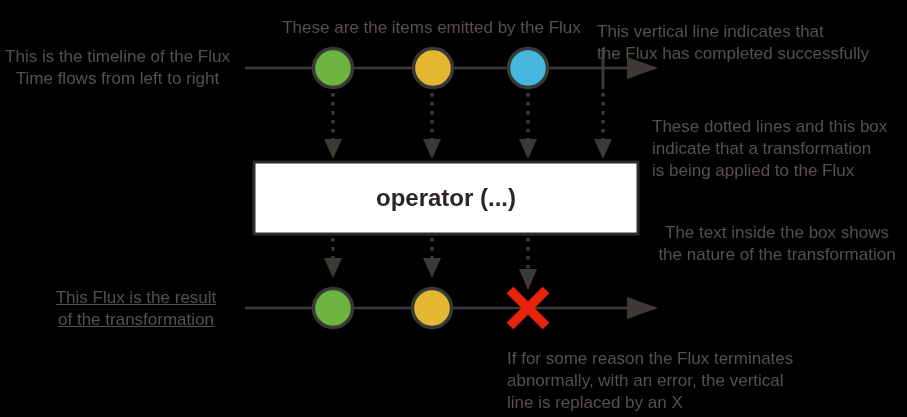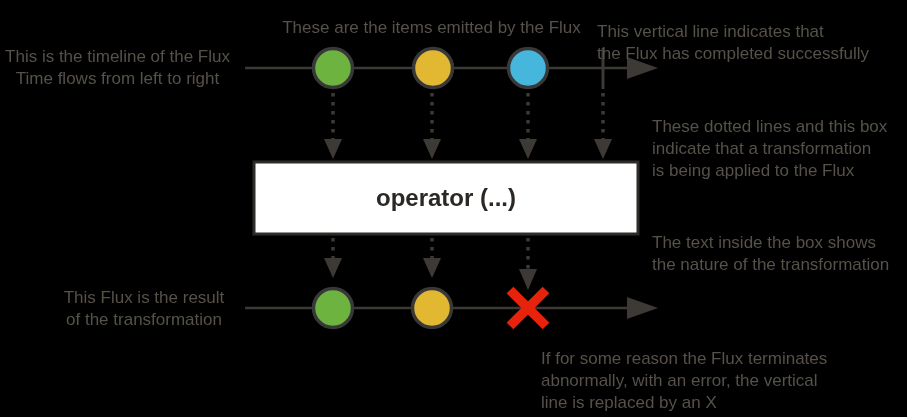--- a/index.html
+++ b/index.html
@@ -82,23 +82,23 @@
 
   <div class="note center" style="left:244px;top:17px;width:375px;">These are the items emitted by the Flux</div>
 
   <div class="note" style="left:597px;top:21px;width:300px;">This vertical line indicates that
 the Flux has completed successfully</div>
 
   <div class="note" style="left:652px;top:116px;width:250px;">These dotted lines and this box
 indicate that a transformation
 is being applied to the Flux</div>
 
-  <div class="note" style="left:652px;top:232px;width:250px;">The text inside the box shows
+  <div class="note" style="left:652px;top:222px;width:250px;text-align:center;">The text inside the box shows
 the nature of the transformation</div>
 
-  <div class="note center" style="left:34px;top:287px;width:220px;">This Flux is the result
+  <div class="note center" style="left:26px;top:287px;width:220px;text-decoration:underline;">This Flux is the result
 of the transformation</div>
 
-  <div class="note" style="left:507px;top:348px;width:320px;margin-left:34px;">If for some reason the Flux terminates
+  <div class="note" style="left:507px;top:348px;width:320px;">If for some reason the Flux terminates
 abnormally, with an error, the vertical
 line is replaced by an X</div>
 
 </div>
 
 </body></html>

